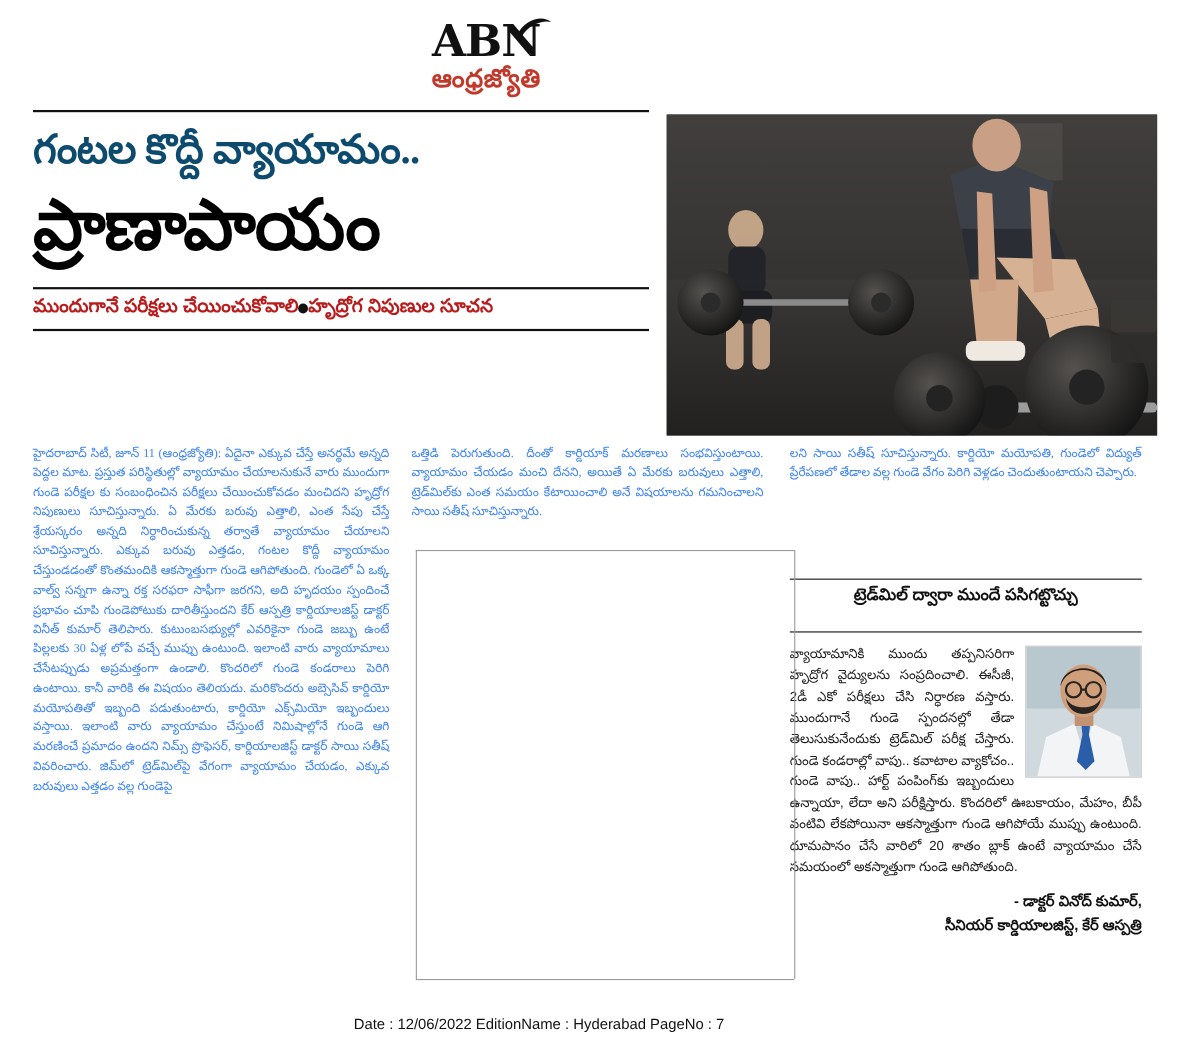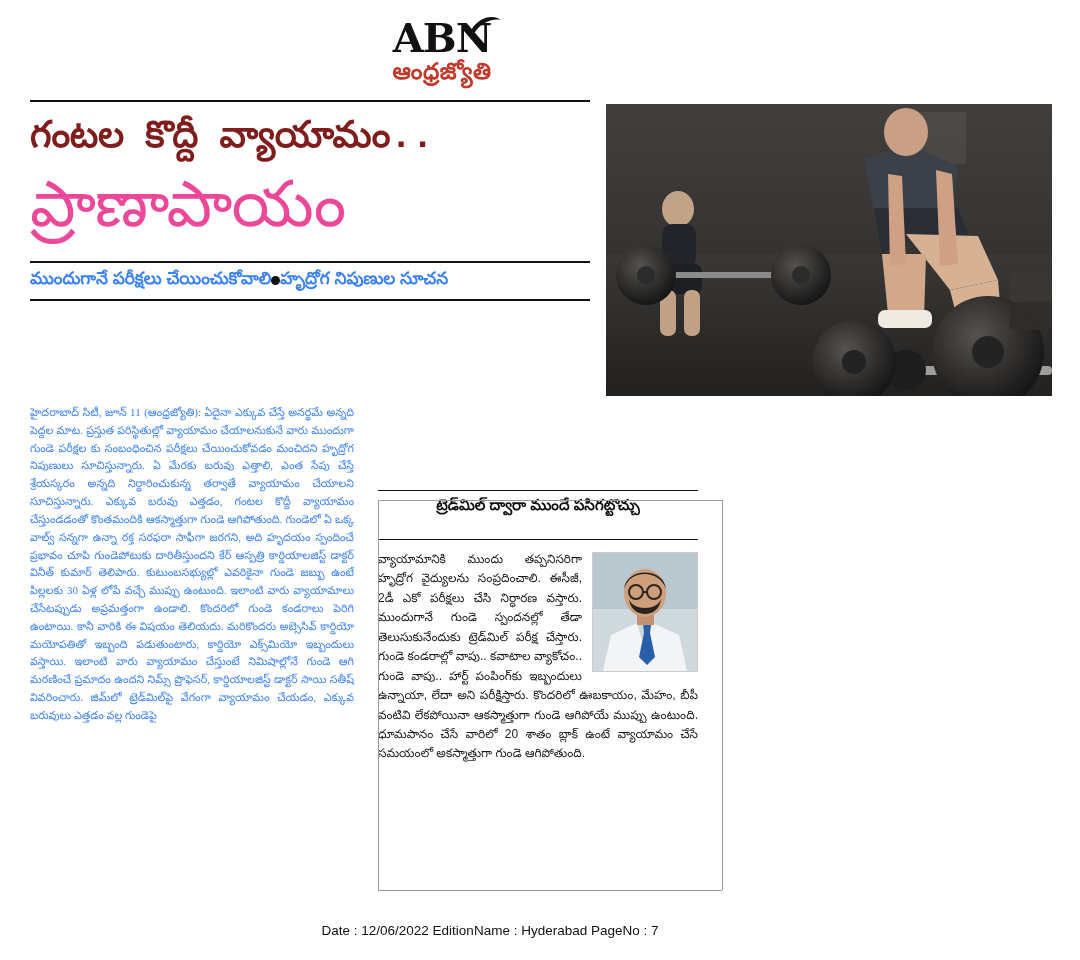--- a/index.html
+++ b/index.html
@@ -68,46 +68,46 @@
     left: 30px;
     top: 100px;
     width: 560px;
   }
   .headline-rule-top {
     border-top: 2px solid #111;
     width: 560px;
     margin-bottom: 14px;
   }
   .headline-1 {
-    font-family: Liberation Mono, monospace;
+    font-family: Liberation Serif, serif;
     font-weight: bold;
     font-size: 37px;
     line-height: 1.15;
-    color: #7f1d1d;
+    color: #0c4a6e;
     letter-spacing: -0.5px;
   }
   .headline-2 {
     font-family: "Liberation Sans", sans-serif;
-    font-weight: normal;
+    font-weight: bold;
     font-size: 64px;
     line-height: 1.1;
-    color: #ec4899;
+    color: #000000;
     margin-top: 10px;
     letter-spacing: -1px;
   }
   .subhead-bar {
     margin-top: 22px;
     border-top: 2px solid #111;
     border-bottom: 2px solid #111;
     padding: 6px 0 7px 0;
     display: flex;
     align-items: center;
     font-size: 17px;
     font-weight: bold;
-    color: #3b82f6;
+    color: #b91c1c;
     width: 560px;
     box-sizing: border-box;
   }
   .subhead-bar .bullet {
     display: inline-block;
     width: 9px;
     height: 9px;
     border-radius: 50%;
     background: #111;
     flex: 0 0 auto;
@@ -325,21 +325,25 @@
       <rect x="404" y="168" width="42" height="30" rx="4" fill="#3a3735" opacity="0.9"></rect>
       <rect x="404" y="200" width="42" height="26" rx="4" fill="#302d2b" opacity="0.9"></rect>
     </svg>
   </div>
 
   <div class="body-area">
     <div class="cols">
       <div class="col col1">
         <div class="col-text">హైదరాబాద్ సిటీ, జూన్ 11 (ఆంధ్రజ్యోతి): ఏదైనా ఎక్కువ చేస్తే అనర్థమే అన్నది పెద్దల మాట. ప్రస్తుత పరిస్థితుల్లో వ్యాయామం చేయాలనుకునే వారు ముందుగా గుండె పరీక్షల కు సంబంధించిన పరీక్షలు చేయించుకోవడం మంచిదని హృద్రోగ నిపుణులు సూచిస్తున్నారు. ఏ మేరకు బరువు ఎత్తాలి, ఎంత సేపు చేస్తే శ్రేయస్కరం అన్నది నిర్ధారించుకున్న తర్వాతే వ్యాయామం చేయాలని సూచిస్తున్నారు. ఎక్కువ బరువు ఎత్తడం, గంటల కొద్దీ వ్యాయామం చేస్తుండడంతో కొంతమందికి ఆకస్మాత్తుగా గుండె ఆగిపోతుంది. గుండెలో ఏ ఒక్క వాల్వ్ సన్నగా ఉన్నా రక్త సరఫరా సాఫీగా జరగని, అది హృదయం స్పందించే ప్రభావం చూపి గుండెపోటుకు దారితీస్తుందని కేర్ ఆస్పత్రి కార్డియాలజిస్ట్ డాక్టర్ వినీత్ కుమార్ తెలిపారు. కుటుంబసభ్యుల్లో ఎవరికైనా గుండె జబ్బు ఉంటే పిల్లలకు 30 ఏళ్ల లోపే వచ్చే ముప్పు ఉంటుంది. ఇలాంటి వారు వ్యాయామాలు చేసేటప్పుడు అప్రమత్తంగా ఉండాలి. కొందరిలో గుండె కండరాలు పెరిగి ఉంటాయి. కానీ వారికి ఈ విషయం తెలియదు. మరికొందరు అబ్సెసివ్ కార్డియో మయోపతితో ఇబ్బంది పడుతుంటారు, కార్డియో ఎక్స్‌మియో ఇబ్బందులు వస్తాయి. ఇలాంటి వారు వ్యాయామం చేస్తుంటే నిమిషాల్లోనే గుండె ఆగి మరణించే ప్రమాదం ఉందని నిమ్స్ ప్రొఫెసర్, కార్డియాలజిస్ట్ డాక్టర్ సాయి సతీష్ వివరించారు. జిమ్‌లో ట్రెడ్‌మిల్‌పై వేగంగా వ్యాయామం చేయడం, ఎక్కువ బరువులు ఎత్తడం వల్ల గుండెపై</div>
       </div>
+      <div class="col col2">
+        <div class="col-text">ఒత్తిడి పెరుగుతుంది. దీంతో కార్డియాక్ మరణాలు సంభవిస్తుంటాయి. వ్యాయామం చేయడం మంచి దేనని, అయితే ఏ మేరకు బరువులు ఎత్తాలి, ట్రెడ్‌మిల్‌కు ఎంత సమయం కేటాయించాలి అనే విషయాలను గమనించాలని సాయి సతీష్ సూచిస్తున్నారు.</div>
+      </div>
       <div class="col col3">
+        <div class="col-text">లని సాయి సతీష్ సూచిస్తున్నారు. కార్డియో మయోపతి, గుండెలో విద్యుత్ ప్రేరేపణలో తేడాల వల్ల గుండె వేగం పెరిగి వెళ్లడం చెందుతుంటాయని చెప్పారు.</div>
 
         <div class="sidebar-box">
           <div class="sidebar-title">ట్రెడ్‌మిల్ ద్వారా ముందే పసిగట్టొచ్చు</div>
           <div class="portrait">
             <svg width="104" height="118" viewBox="0 0 104 118">
               <rect x="0" y="0" width="104" height="118" fill="#cfd9de"></rect>
               <rect x="0" y="0" width="104" height="56" fill="#b9c7ce"></rect>
 
               <path d="M10 118 L18 82 L44 70 L60 70 L86 82 L94 118 Z" fill="#f2f4f6"></path>
               <path d="M44 70 L52 96 L60 70 L54 68 L50 68 Z" fill="#cfd6db"></path>
@@ -354,20 +358,24 @@
 
               <path d="M36 46 C 38 66, 66 66, 68 46 C 64 58, 40 58, 36 46 Z" fill="#2a2420"></path>
 
               <circle cx="43" cy="39" r="7" fill="none" stroke="#2a2420" stroke-width="2"></circle>
               <circle cx="61" cy="39" r="7" fill="none" stroke="#2a2420" stroke-width="2"></circle>
               <line x1="50" y1="39" x2="54" y2="39" stroke="#2a2420" stroke-width="2"></line>
             </svg>
           </div>
           <div class="sidebar-body">వ్యాయామానికి ముందు తప్పనిసరిగా హృద్రోగ వైద్యులను సంప్రదించాలి. ఈసీజీ, 2డీ ఎకో పరీక్షలు చేసి నిర్ధారణ వస్తారు. ముందుగానే గుండె స్పందనల్లో తేడా తెలుసుకునేందుకు ట్రెడ్‌మిల్ పరీక్ష చేస్తారు. గుండె కండరాల్లో వాపు.. కవాటాల వ్యాకోచం.. గుండె వాపు.. హార్ట్ పంపింగ్‌కు ఇబ్బందులు ఉన్నాయా, లేదా అని పరీక్షిస్తారు. కొందరిలో ఊబకాయం, మేహం, బీపీ వంటివి లేకపోయినా ఆకస్మాత్తుగా గుండె ఆగిపోయే ముప్పు ఉంటుంది. ధూమపానం చేసే వారిలో 20 శాతం బ్లాక్ ఉంటే వ్యాయామం చేసే సమయంలో అకస్మాత్తుగా గుండె ఆగిపోతుంది.</div>
           <div class="clear"></div>
+          <div class="byline">
+            <div>- డాక్టర్ వినోద్ కుమార్,</div>
+            <div>సీనియర్ కార్డియాలజిస్ట్, కేర్ ఆస్పత్రి</div>
+          </div>
         </div>
       </div>
     </div>
 
     <div class="vrule vrule-1"></div>
     <div class="vrule vrule-2"></div>
     <div class="hrule-mid"></div>
     <div class="hrule-bottom"></div>
   </div>
 

